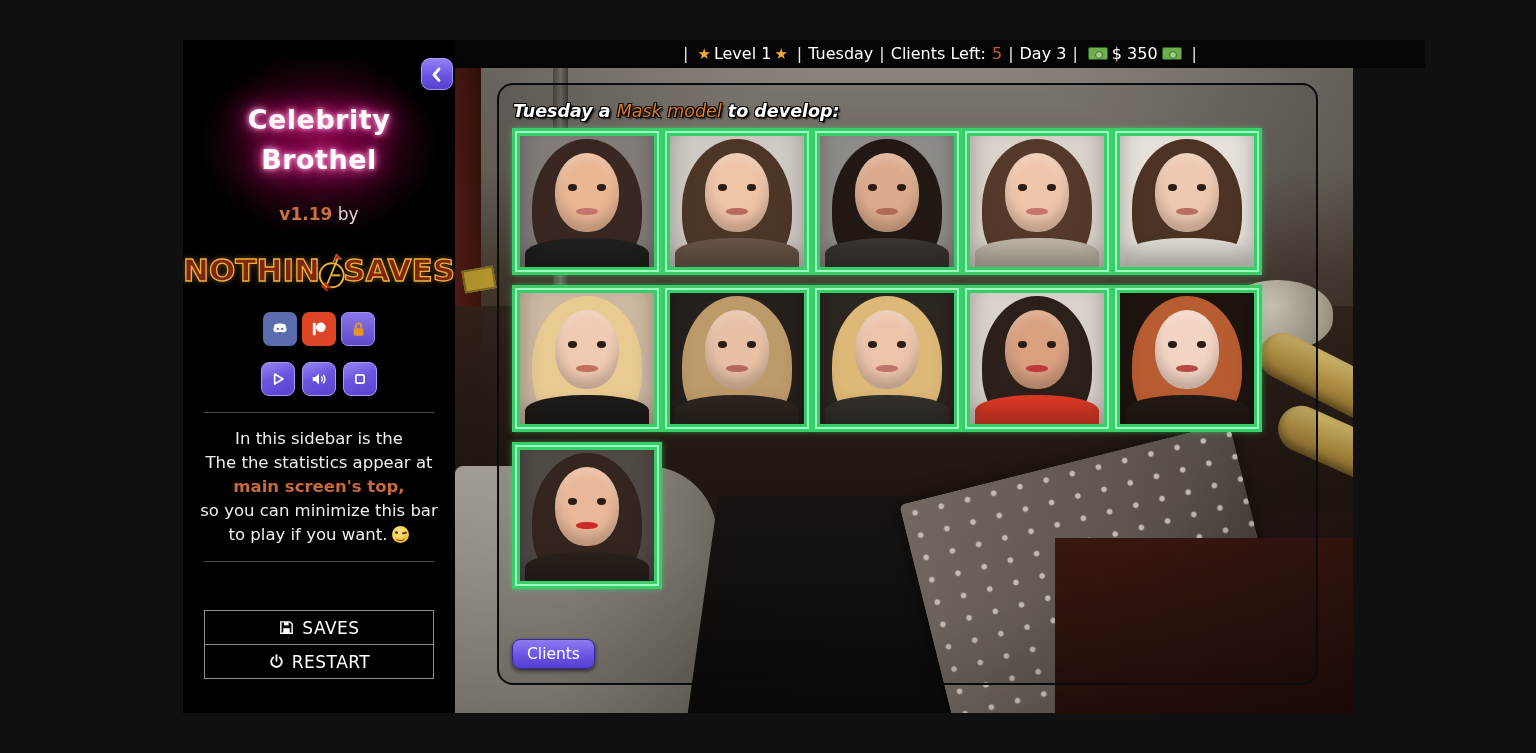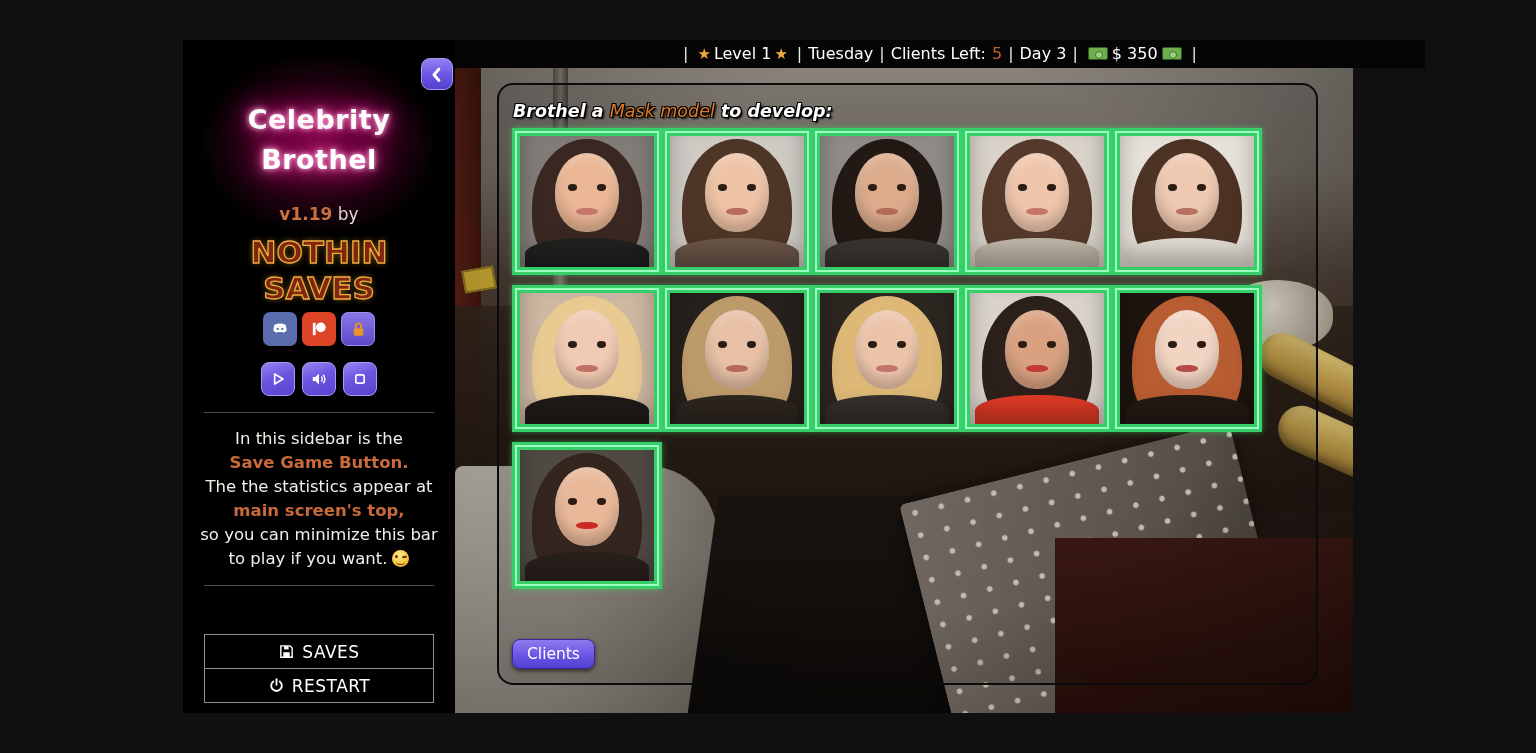--- a/index.html
+++ b/index.html
@@ -9,21 +9,21 @@
 
   
   .sidebar { position:absolute; left:183px; top:40px; width:272px; height:673px; background:#000; text-align:center; overflow:hidden; }
   .title-glow { position:absolute; left:18px; top:14px; width:236px; height:180px;
     background:radial-gradient(ellipse at 50% 50%, rgba(255,60,160,.40) 0%, rgba(140,20,80,.25) 45%, rgba(0,0,0,0) 72%); pointer-events:none; }
   .side-title { position:relative; margin-top:60px; font-size:27px; font-weight:bold; color:#fff; line-height:40px; letter-spacing:.5px;
     text-shadow:0 0 5px #ffb7e2, 0 0 12px #ff54b4, 0 0 24px #ee2191, 0 0 38px #a81263; }
   .version-line { margin-top:24px; font-size:17px; color:#f0ece6; }
   .version-line .ver { color:#d4803c; font-weight:bold; }
 
-  .logo-row { margin-top:14px; display:flex; align-items:center; justify-content:center; height:64px;flex-direction:column; }
+  .logo-row { margin-top:14px; display:flex; align-items:center; justify-content:center; height:64px; }
   .logo-txt { font-size:31px; font-weight:bold; letter-spacing:0px; color:#7e2610;
     -webkit-text-stroke:1.3px #efae3a; text-shadow:0 0 6px rgba(245,170,50,.55); }
   .logo-g { width:56px; height:62px; margin:0 -7px; position:relative; top:4px; }
 
   .social-row { margin-top:10px; display:flex; justify-content:center; gap:5px; }
   .soc-btn { width:34px; height:34px; border-radius:7px; display:flex; align-items:center; justify-content:center; cursor:pointer;
     box-shadow:0 2px 3px rgba(0,0,0,.6); }
   .soc-discord { background:#5b6dae; }
   .soc-patreon { background:#dd4526; }
   .soc-unlock  { background:linear-gradient(180deg,#8a76e8,#5f48c8); border:1px solid #9d8cf0; }
@@ -184,21 +184,20 @@
         <svg width="20" height="20" viewBox="0 0 24 24">
           <rect x="7" y="7" width="10" height="10" rx="2" fill="none" stroke="#fff" stroke-width="2"></rect>
         </svg>
       </div>
     </div>
 
     <div class="divider"></div>
 
     <div class="info-block">
         <div class="info-line">In this sidebar is the</div>
-        <div class="info-line accent">Save Game Button.</div>
         <div class="info-line">The the statistics appear at</div>
         <div class="info-line accent">main screen's top,</div>
         <div class="info-line">so you can minimize this bar</div>
         <div class="info-line">to play if you want.<span class="wink"><i></i></span></div>
       </div>
 
     <div class="divider divider2"></div>
 
     <div class="btn-stack">
       <div class="side-btn">
@@ -242,21 +241,21 @@
       <div class="r-ycyl two"></div>
       <div class="r-machineL"></div>
       <div class="r-blackmid"></div>
       <div class="r-panelm"></div>
       <div class="r-floor"></div>
       <div class="r-vign"></div>
     </div>
 
     <div class="panel">
       <div class="prompt">
-        <span>Brothel a </span><span class="hl">Mask model</span><span> to develop:</span>
+        <span>Tuesday a </span><span class="hl">Mask model</span><span> to develop:</span>
       </div>
       <div class="model-row row-1">
           <div class="tile">
             <div class="tile-mid">
               <div class="photo" style="background:#817c78">
                 <div class="hair" style="background:#3a2721"></div>
                 <div class="shoulders" style="background:#20201e"></div>
                 <div class="face" style="background:#eab694">
                   <span class="eye l"></span>
                   <span class="eye r"></span>

